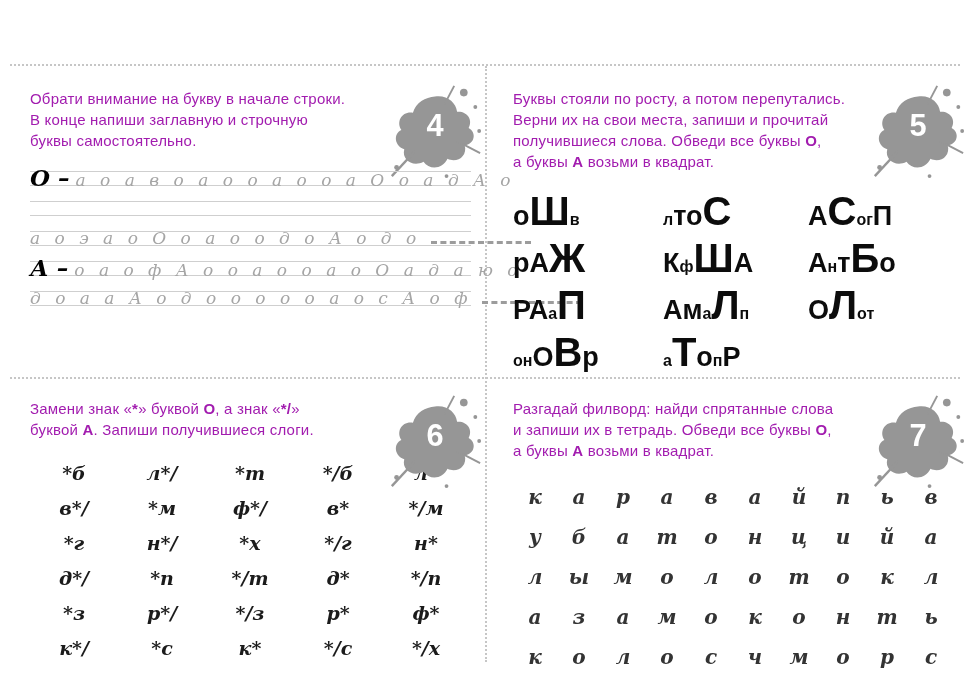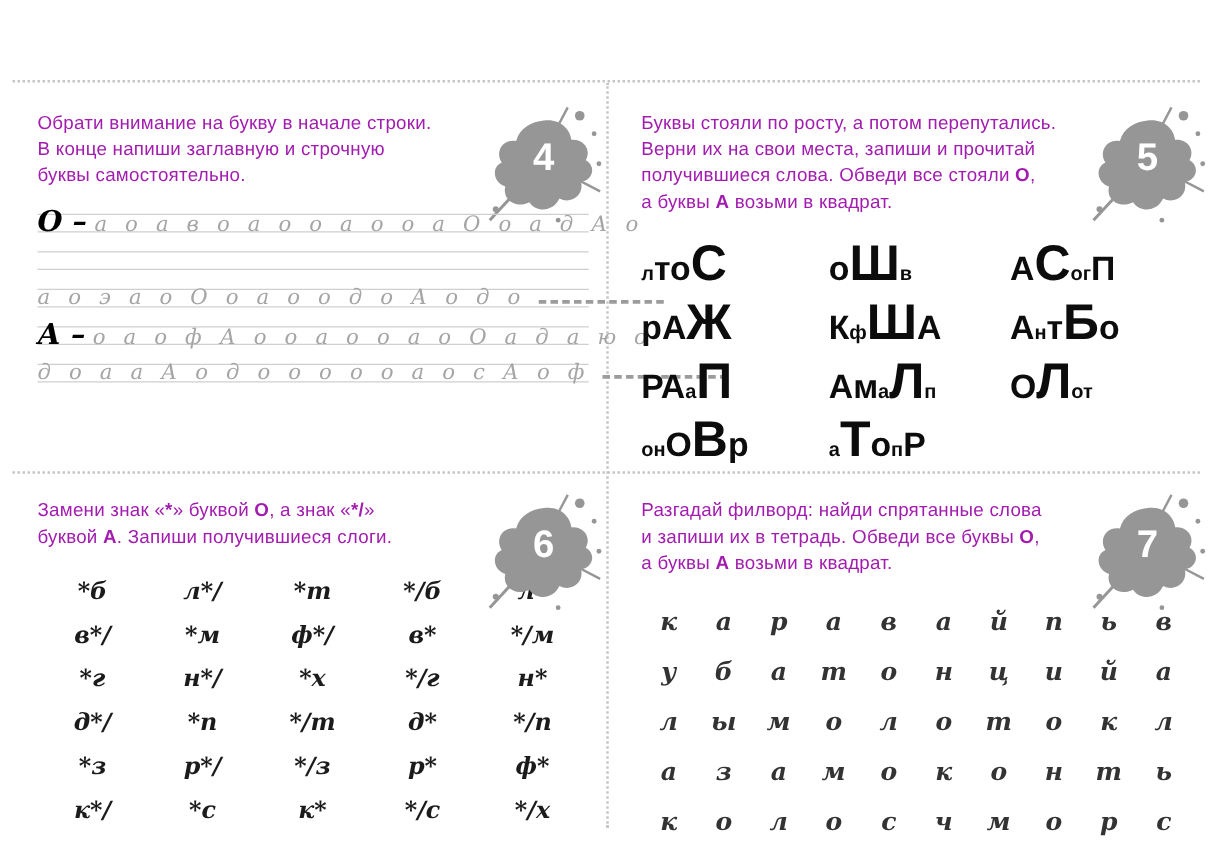--- a/index.html
+++ b/index.html
@@ -100,26 +100,26 @@
           <circle cx="10" cy="90" r="2.5" stroke="none"></circle>
           <circle cx="62" cy="99" r="2" stroke="none"></circle>
           <circle cx="96" cy="52" r="2" stroke="none"></circle>
         </g>
         <text x="50" y="57" text-anchor="middle" font-family="Liberation Sans, sans-serif" font-size="32" font-weight="bold" fill="#ffffff">5</text>
       </svg>
     </div>
     <div class="inst">
         <div><span>Буквы стояли по росту, а потом перепутались.</span></div>
         <div><span>Верни их на свои места, запиши и прочитай</span></div>
-        <div><span>получившиеся слова. Обведи все стояли </span><span class="b">О</span><span>,</span></div>
+        <div><span>получившиеся слова. Обведи все буквы </span><span class="b">О</span><span>,</span></div>
         <div><span>а буквы </span><span class="b">А</span><span> возьми в квадрат.</span></div>
       </div>
     <div class="wordgrid">
+        <div class="wcell"><span class="sz-m">о</span><span class="sz-l">Ш</span><span class="sz-s">в</span></div>
         <div class="wcell"><span class="sz-s">л</span><span class="sz-m">т</span><span class="sz-m">о</span><span class="sz-l">С</span></div>
-        <div class="wcell"><span class="sz-m">о</span><span class="sz-l">Ш</span><span class="sz-s">в</span></div>
         <div class="wcell"><span class="sz-m">А</span><span class="sz-l">С</span><span class="sz-s">о</span><span class="sz-s">г</span><span class="sz-m">П</span></div>
         <div class="wcell"><span class="sz-m">р</span><span class="sz-m">А</span><span class="sz-l">Ж</span></div>
         <div class="wcell"><span class="sz-m">К</span><span class="sz-s">ф</span><span class="sz-l">Ш</span><span class="sz-m">А</span></div>
         <div class="wcell"><span class="sz-m">А</span><span class="sz-s">н</span><span class="sz-m">т</span><span class="sz-l">Б</span><span class="sz-m">о</span></div>
         <div class="wcell"><span class="sz-m">Р</span><span class="sz-m">А</span><span class="sz-s">а</span><span class="sz-l">П</span></div>
         <div class="wcell"><span class="sz-m">А</span><span class="sz-m">м</span><span class="sz-s">а</span><span class="sz-l">Л</span><span class="sz-s">п</span></div>
         <div class="wcell"><span class="sz-m">О</span><span class="sz-l">Л</span><span class="sz-s">о</span><span class="sz-s">т</span></div>
         <div class="wcell"><span class="sz-s">о</span><span class="sz-s">н</span><span class="sz-m">О</span><span class="sz-l">В</span><span class="sz-m">р</span></div>
         <div class="wcell"><span class="sz-s">а</span><span class="sz-l">Т</span><span class="sz-m">о</span><span class="sz-s">п</span><span class="sz-m">Р</span></div>
       </div>

